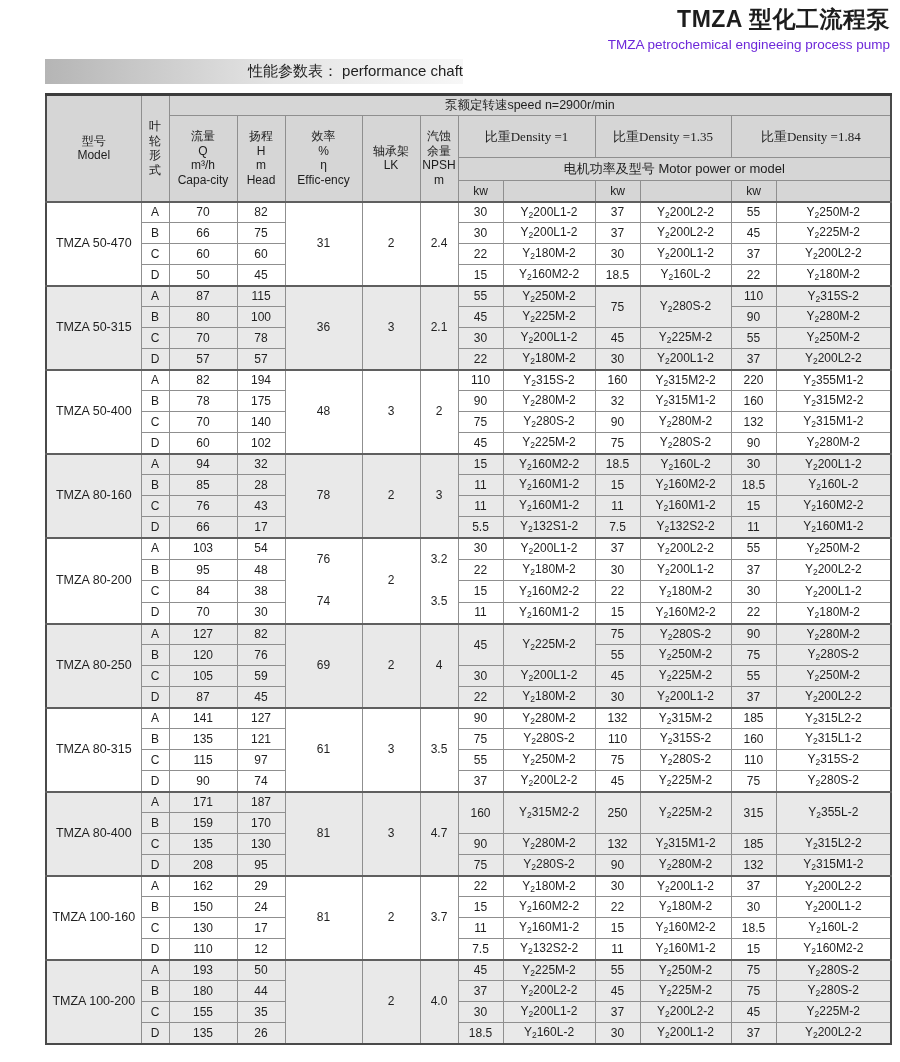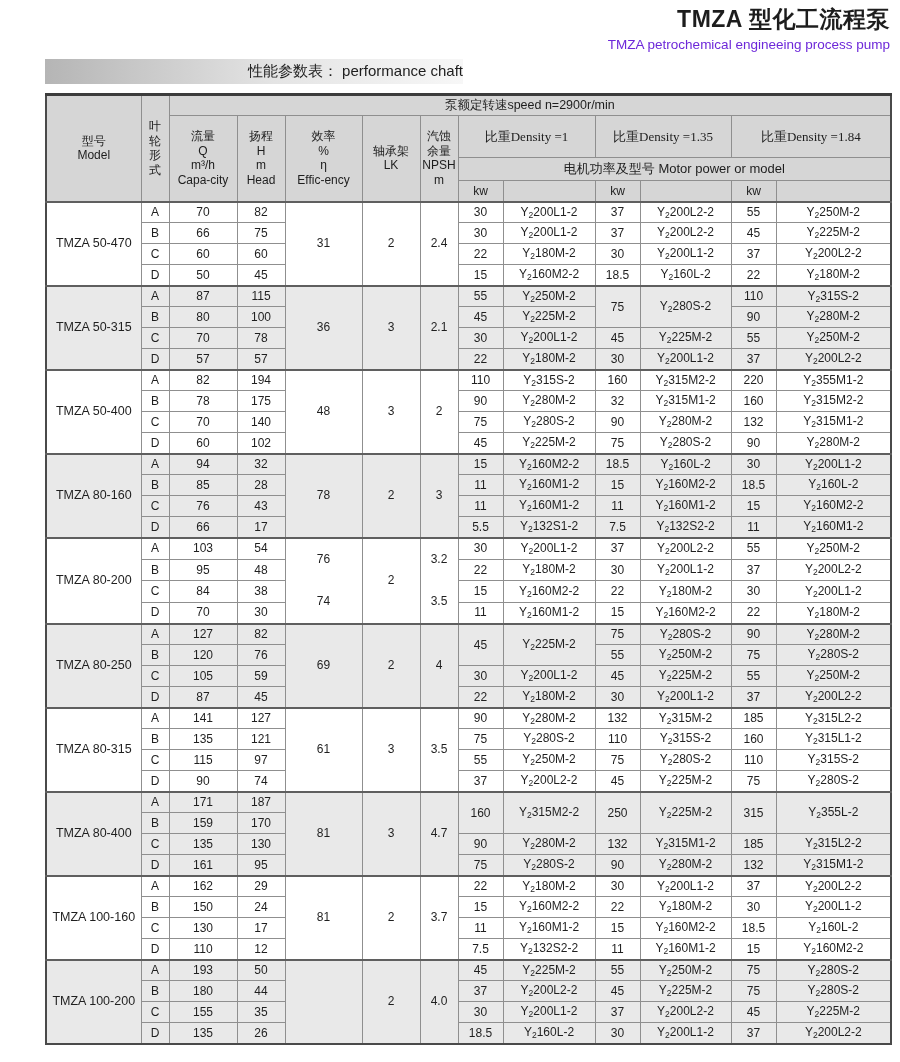--- a/index.html
+++ b/index.html
@@ -510,21 +510,21 @@
           <td>130</td>
           <td>90</td>
           <td>Y<sub>2</sub>280M-2</td>
           <td>132</td>
           <td>Y<sub>2</sub>315M1-2</td>
           <td>185</td>
           <td>Y<sub>2</sub>315L2-2</td>
         </tr>
         <tr class="shaded">
           <td>D</td>
-          <td>161</td>
+          <td>208</td>
           <td>95</td>
           <td>75</td>
           <td>Y<sub>2</sub>280S-2</td>
           <td>90</td>
           <td>Y<sub>2</sub>280M-2</td>
           <td>132</td>
           <td>Y<sub>2</sub>315M1-2</td>
         </tr>
         <tr class="gstart">
           <td rowspan="4" class="model-cell">TMZA 100-160</td>

